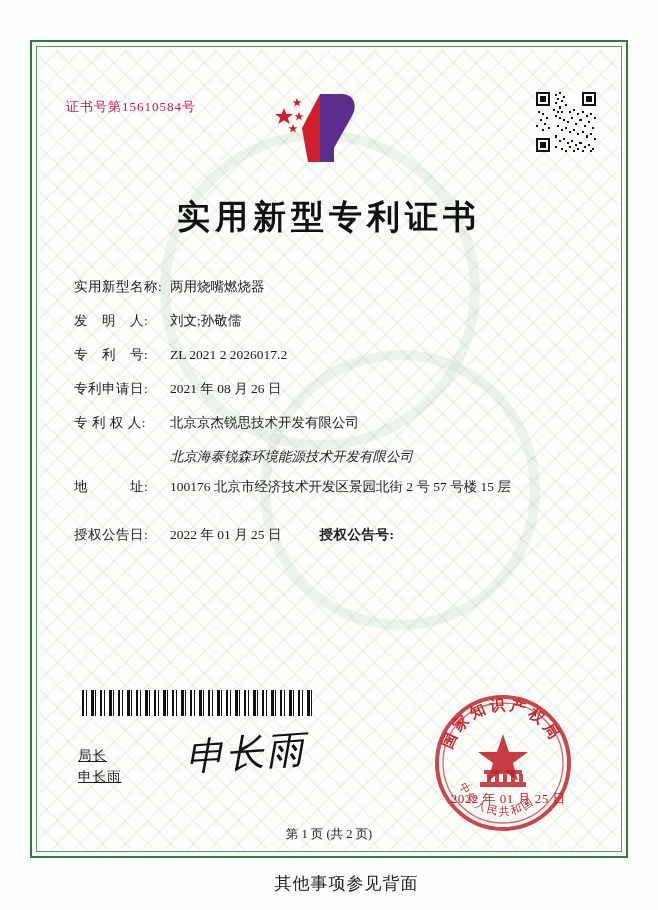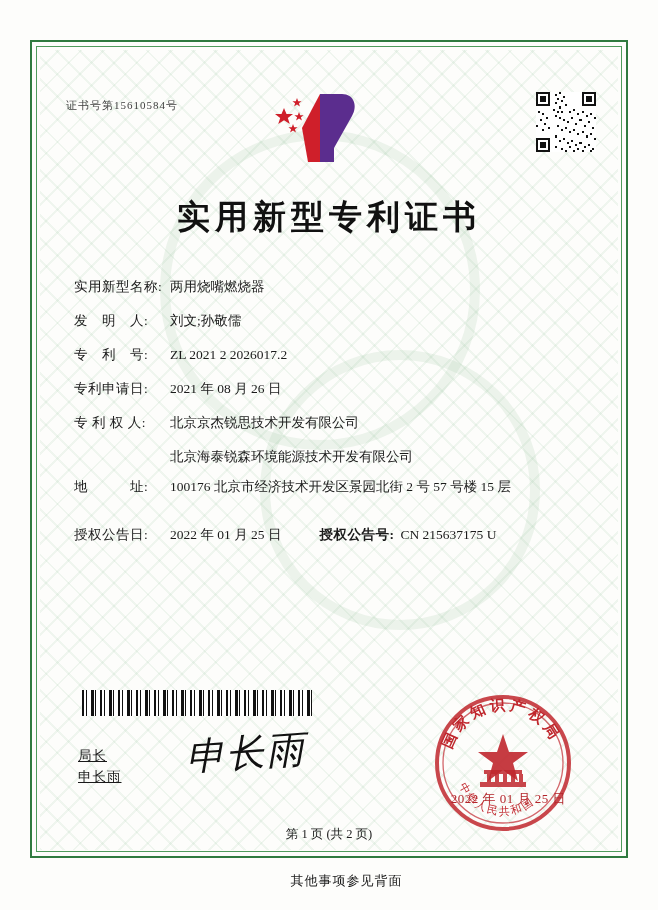--- a/index.html
+++ b/index.html
@@ -47,21 +47,21 @@
     pointer-events:none;
   }
   .wm-ring{
     position:absolute;
     border-radius:50%;
     border:10px solid rgba(150,195,155,0.16);
   }
 
   .cert-no{
     position:absolute;left:66px;top:98px;
-    font-size:11px;letter-spacing:1px;color:#404040;
+    font-size:13px;letter-spacing:1px;color:#be185d;
   }
 
   
   .logo{
     position:absolute;left:272px;top:88px;width:92px;height:78px;
   }
   .logo svg{display:block;}
 
   
   .qr{
@@ -85,21 +85,21 @@
     line-height:30px;
     color:#1b1b1b;
   }
   .frow{display:flex;align-items:flex-start;margin-bottom:4px;}
   .flabel{
     width:96px;flex:0 0 96px;
     letter-spacing:0.5px;
     white-space:nowrap;
   }
   .fvalue{flex:1;}
-  .fsub{margin-left:96px;}
+  .fsub{margin-left:96px;font-style:italic;}
   .frow.inline2 .fvalue{flex:0 0 auto;margin-right:38px;}
 
   .para{
     position:absolute;left:74px;right:64px;top:536px;
     font-size:13px;line-height:22px;text-align:justify;color:#1b1b1b;
   }
   .para p{margin:0 0 8px 0;text-indent:26px;}
 
   .barcode{
     position:absolute;left:82px;top:690px;width:230px;height:26px;
@@ -130,21 +130,21 @@
     position:absolute;right:92px;top:790px;
     font-size:13px;color:#b3262b;letter-spacing:0.5px;
   }
 
   .pageno{
     position:absolute;left:0;right:0;top:826px;text-align:center;
     font-size:12.5px;color:#1b1b1b;
   }
   .footnote{
     position:absolute;left:0;right:0;top:872px;text-align:center;
-    font-size:13px;color:#1b1b1b;letter-spacing:1px;padding-left:35px;
+    font-size:17px;color:#1b1b1b;letter-spacing:1px;padding-left:35px;
   }
 </style>
 </head>
 <body>
 
 <div class="page">
 
   <div class="watermark">
     <div class="wm-ring" style="left:120px;top:80px;width:300px;height:300px;"></div>
     <div class="wm-ring" style="left:220px;top:300px;width:260px;height:260px;"></div>
@@ -285,21 +285,20 @@
     <div class="fsub">北京海泰锐森环境能源技术开发有限公司</div>
     <div class="frow">
       <div class="flabel">地　　　址:</div>
       <div class="fvalue">100176 北京市经济技术开发区景园北街 2 号 57 号楼 15 层</div>
     </div>
     <div style="height:14px"></div>
     <div class="frow inline2">
       <div class="flabel">授权公告日:</div>
       <div class="fvalue">2022 年 01 月 25 日</div>
       <div class="flabel" style="width:auto;flex:0 0 auto;margin-right:6px;font-weight:bold;">授权公告号:</div>
-      <div class="fvalue">CN 215637175 U</div>
     </div>
   </div>
 
 
   <div class="barcode"></div>
 
   <div class="sig-label">
     <div>局长</div>
     <div>申长雨</div>
   </div>

